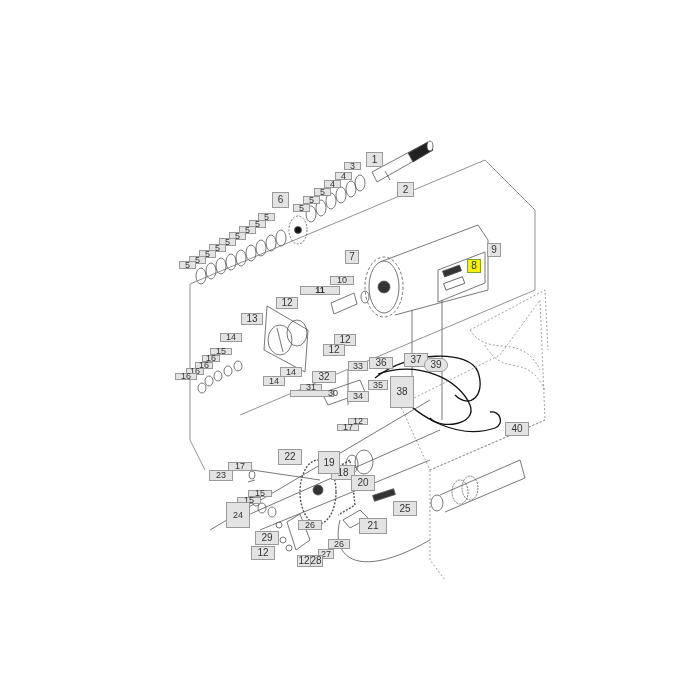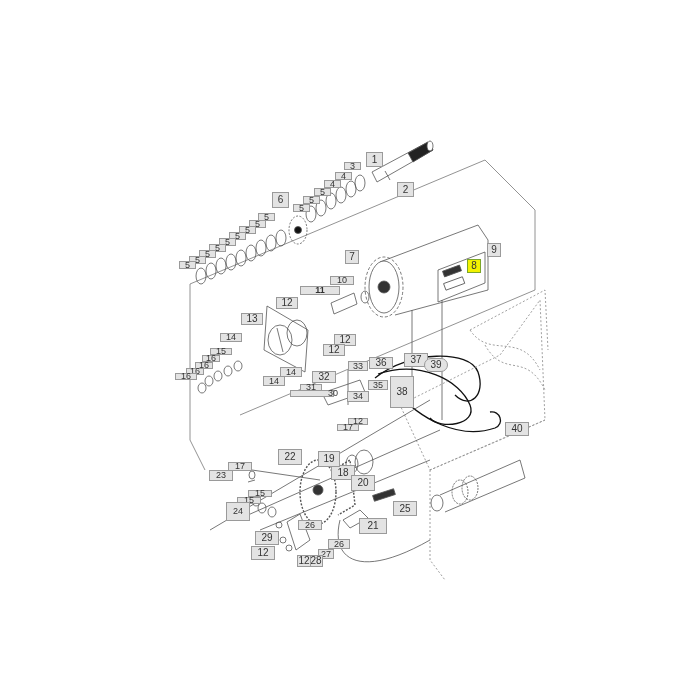--- a/index.html
+++ b/index.html
@@ -189,27 +189,27 @@
     <div class="callout" style="left: 368px; top: 380px; width: 20px; height: 10px;">35</div>
     <div class="callout big" style="left: 390px; top: 376px; width: 24px; height: 32px;">38</div>
     <div class="callout" style="left: 300px; top: 384px; width: 22px; height: 7px;">31</div>
     <div class="callout" style="left: 290px; top: 390px; width: 18px; height: 7px; padding-left: 42px;">30</div>
     <div class="callout" style="left: 347px; top: 391px; width: 22px; height: 11px;">34</div>
     <div class="callout big" style="left: 505px; top: 422px; width: 24px; height: 14px;">40</div>
     <div class="callout" style="left: 348px; top: 418px; width: 20px; height: 7px;">12</div>
     <div class="callout" style="left: 337px; top: 424px; width: 22px; height: 7px;">17</div>
     <div class="callout big" style="left: 331px; top: 433px; width: 24px; height: 15px; margin-top: 32px;">18</div>
     <div class="callout big" style="left: 278px; top: 449px; width: 24px; height: 16px;">22</div>
-    <div class="callout big" style="left: 318px; top: 451px; width: 22px; height: 16px;">19</div>
+    <div class="callout big" style="left: 318px; top: 451px; width: 22px; height: 23px;">19</div>
     <div class="callout big" style="left: 351px; top: 475px; width: 24px; height: 16px;">20</div>
     <div class="callout" style="left: 228px; top: 462px; width: 24px; height: 9px;">17</div>
     <div class="callout" style="left: 209px; top: 470px; width: 24px; height: 11px;">23</div>
     <div class="callout" style="left: 248px; top: 490px; width: 24px; height: 7px;">15</div>
     <div class="callout" style="left: 237px; top: 497px; width: 24px; height: 7px;">15</div>
-    <div class="callout" style="left: 226px; top: 502px; width: 24px; height: 19px;">24</div>
+    <div class="callout" style="left: 226px; top: 502px; width: 24px; height: 26px;">24</div>
     <div class="callout big" style="left: 393px; top: 501px; width: 24px; height: 15px;">25</div>
     <div class="callout big" style="left: 359px; top: 518px; width: 28px; height: 16px; text-align: center;">21</div>
     <div class="callout" style="left: 298px; top: 520px; width: 24px; height: 10px;">26</div>
     <div class="callout big" style="left: 255px; top: 531px; width: 24px; height: 14px;">29</div>
     <div class="callout" style="left: 328px; top: 539px; width: 22px; height: 10px;">26</div>
     <div class="callout big" style="left: 251px; top: 546px; width: 24px; height: 14px;">12</div>
     <div class="callout" style="left: 318px; top: 549px; width: 16px; height: 10px;">27</div>
     <div class="callout big" style="left: 309px; top: 555px; width: 14px; height: 12px;">28</div>
     <div class="callout big" style="left: 297px; top: 555px; width: 14px; height: 12px;">12</div>
   </div>

